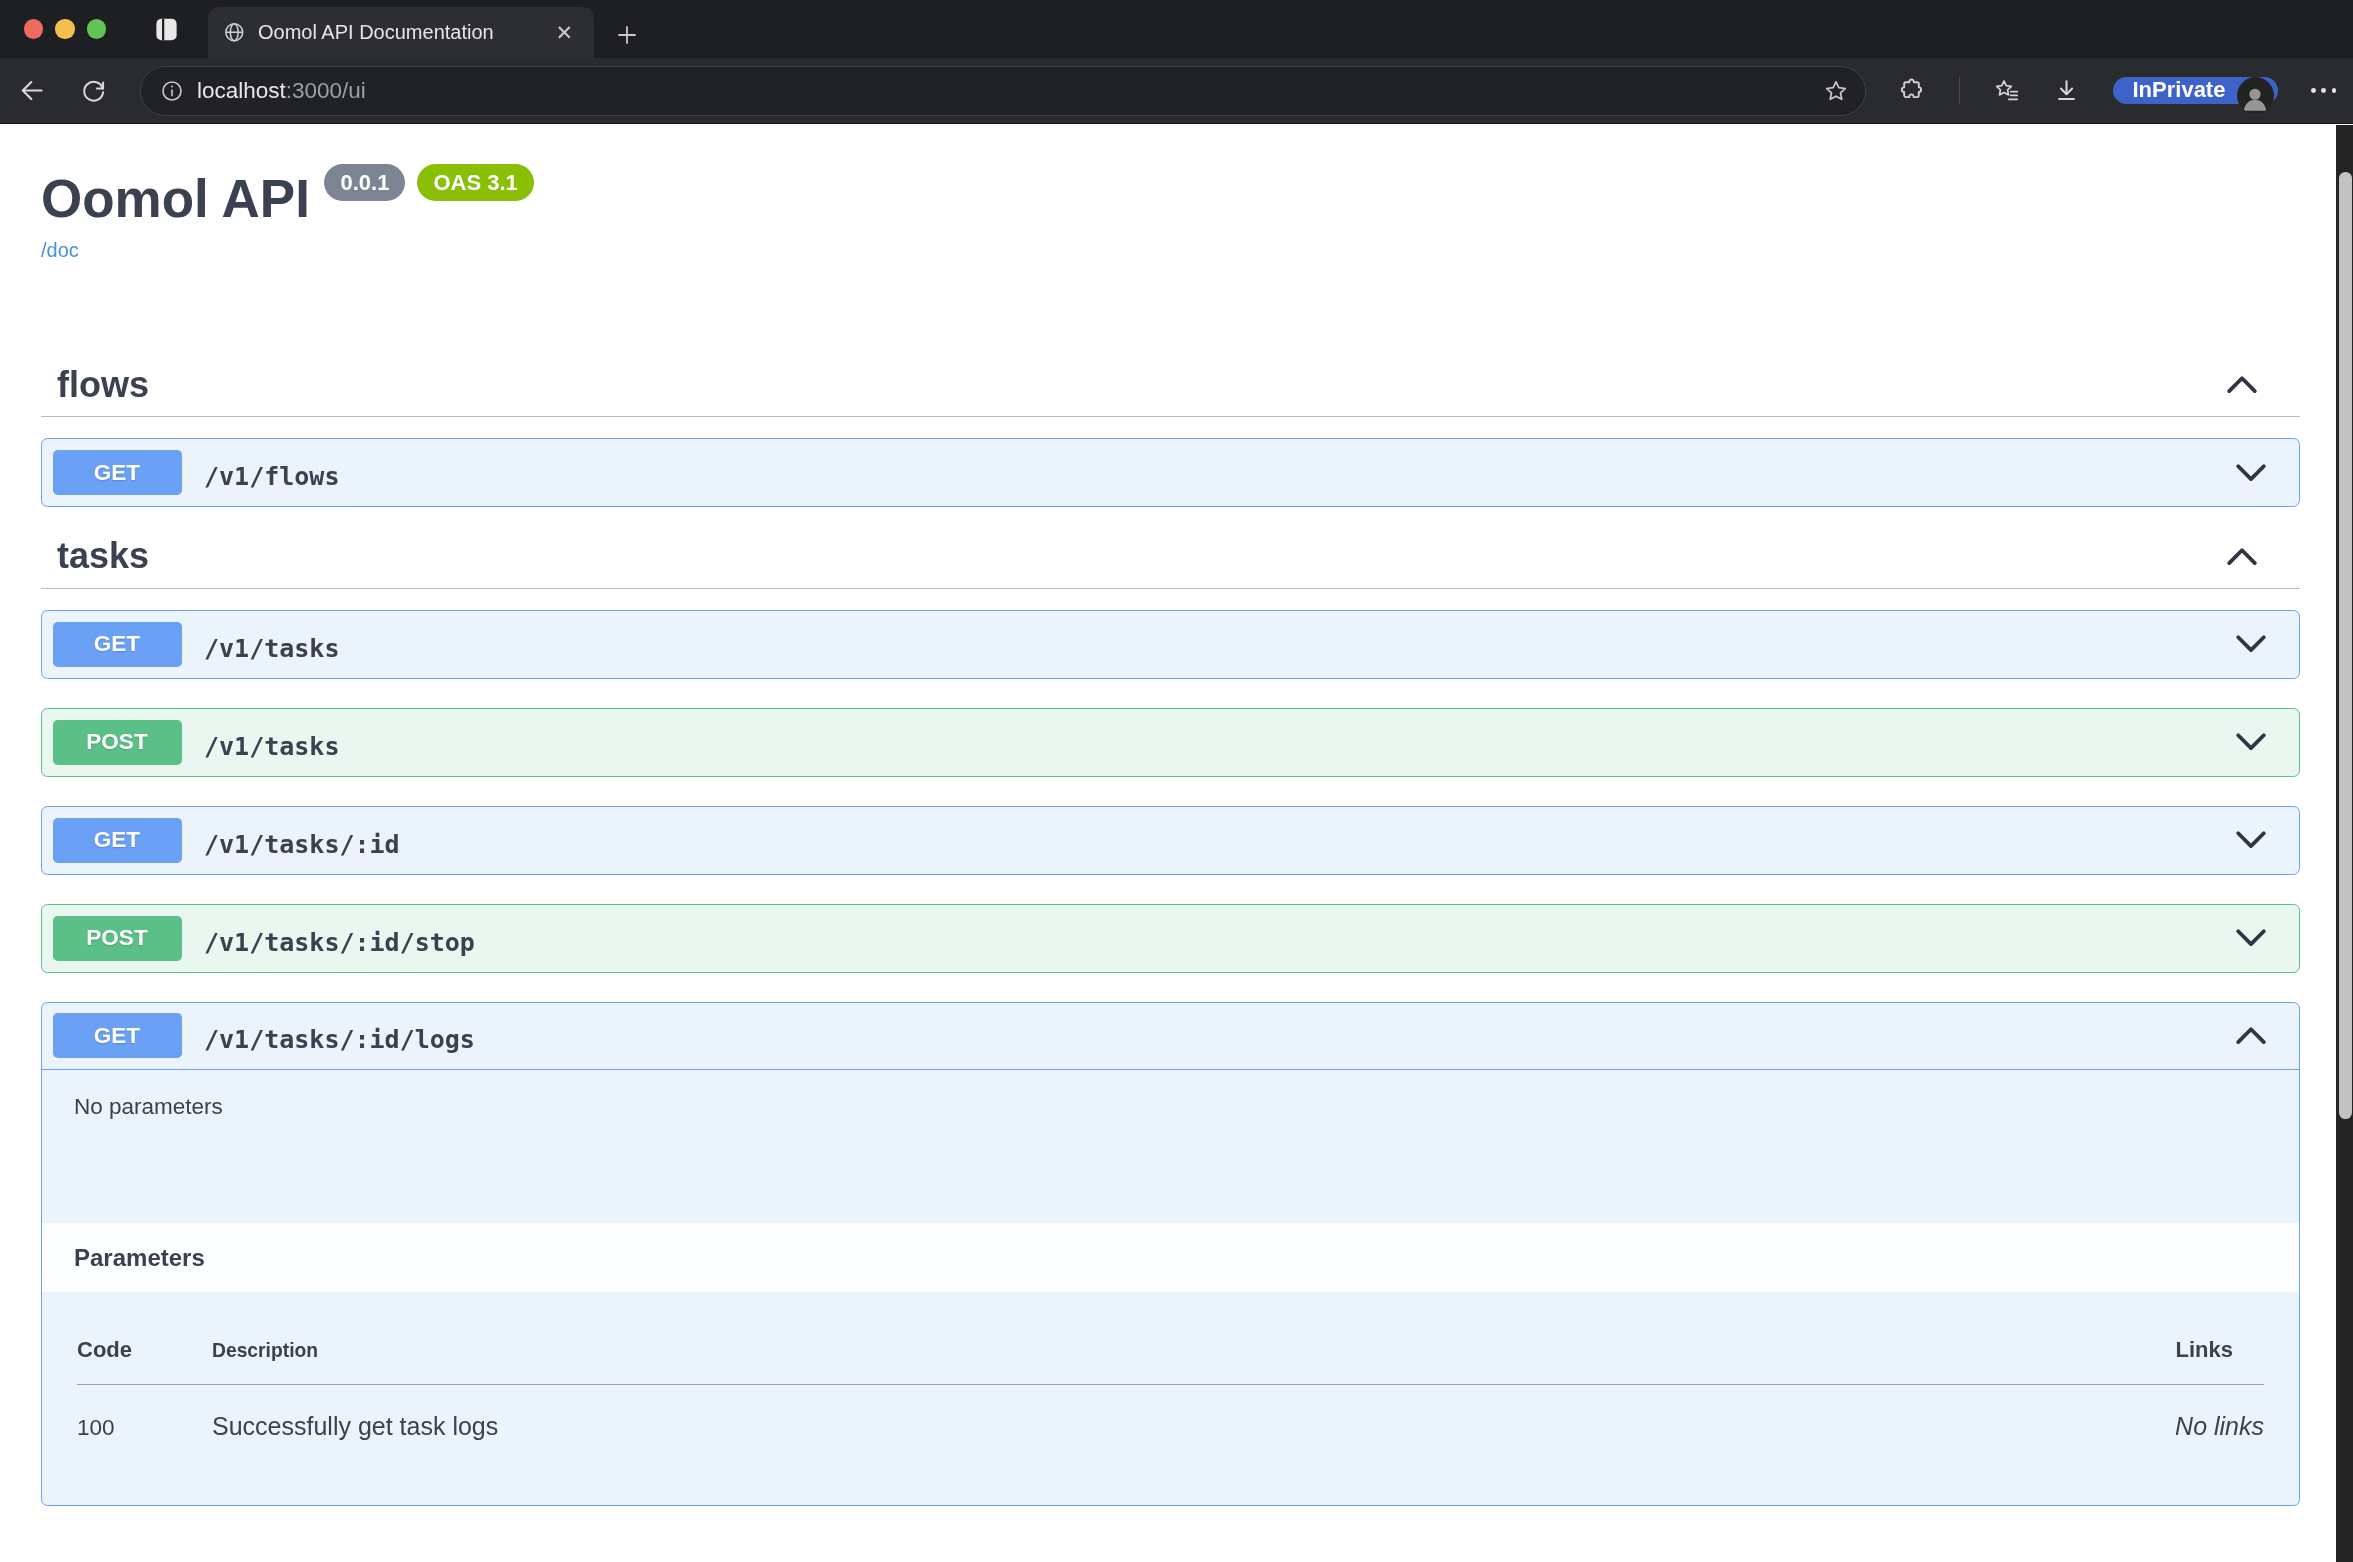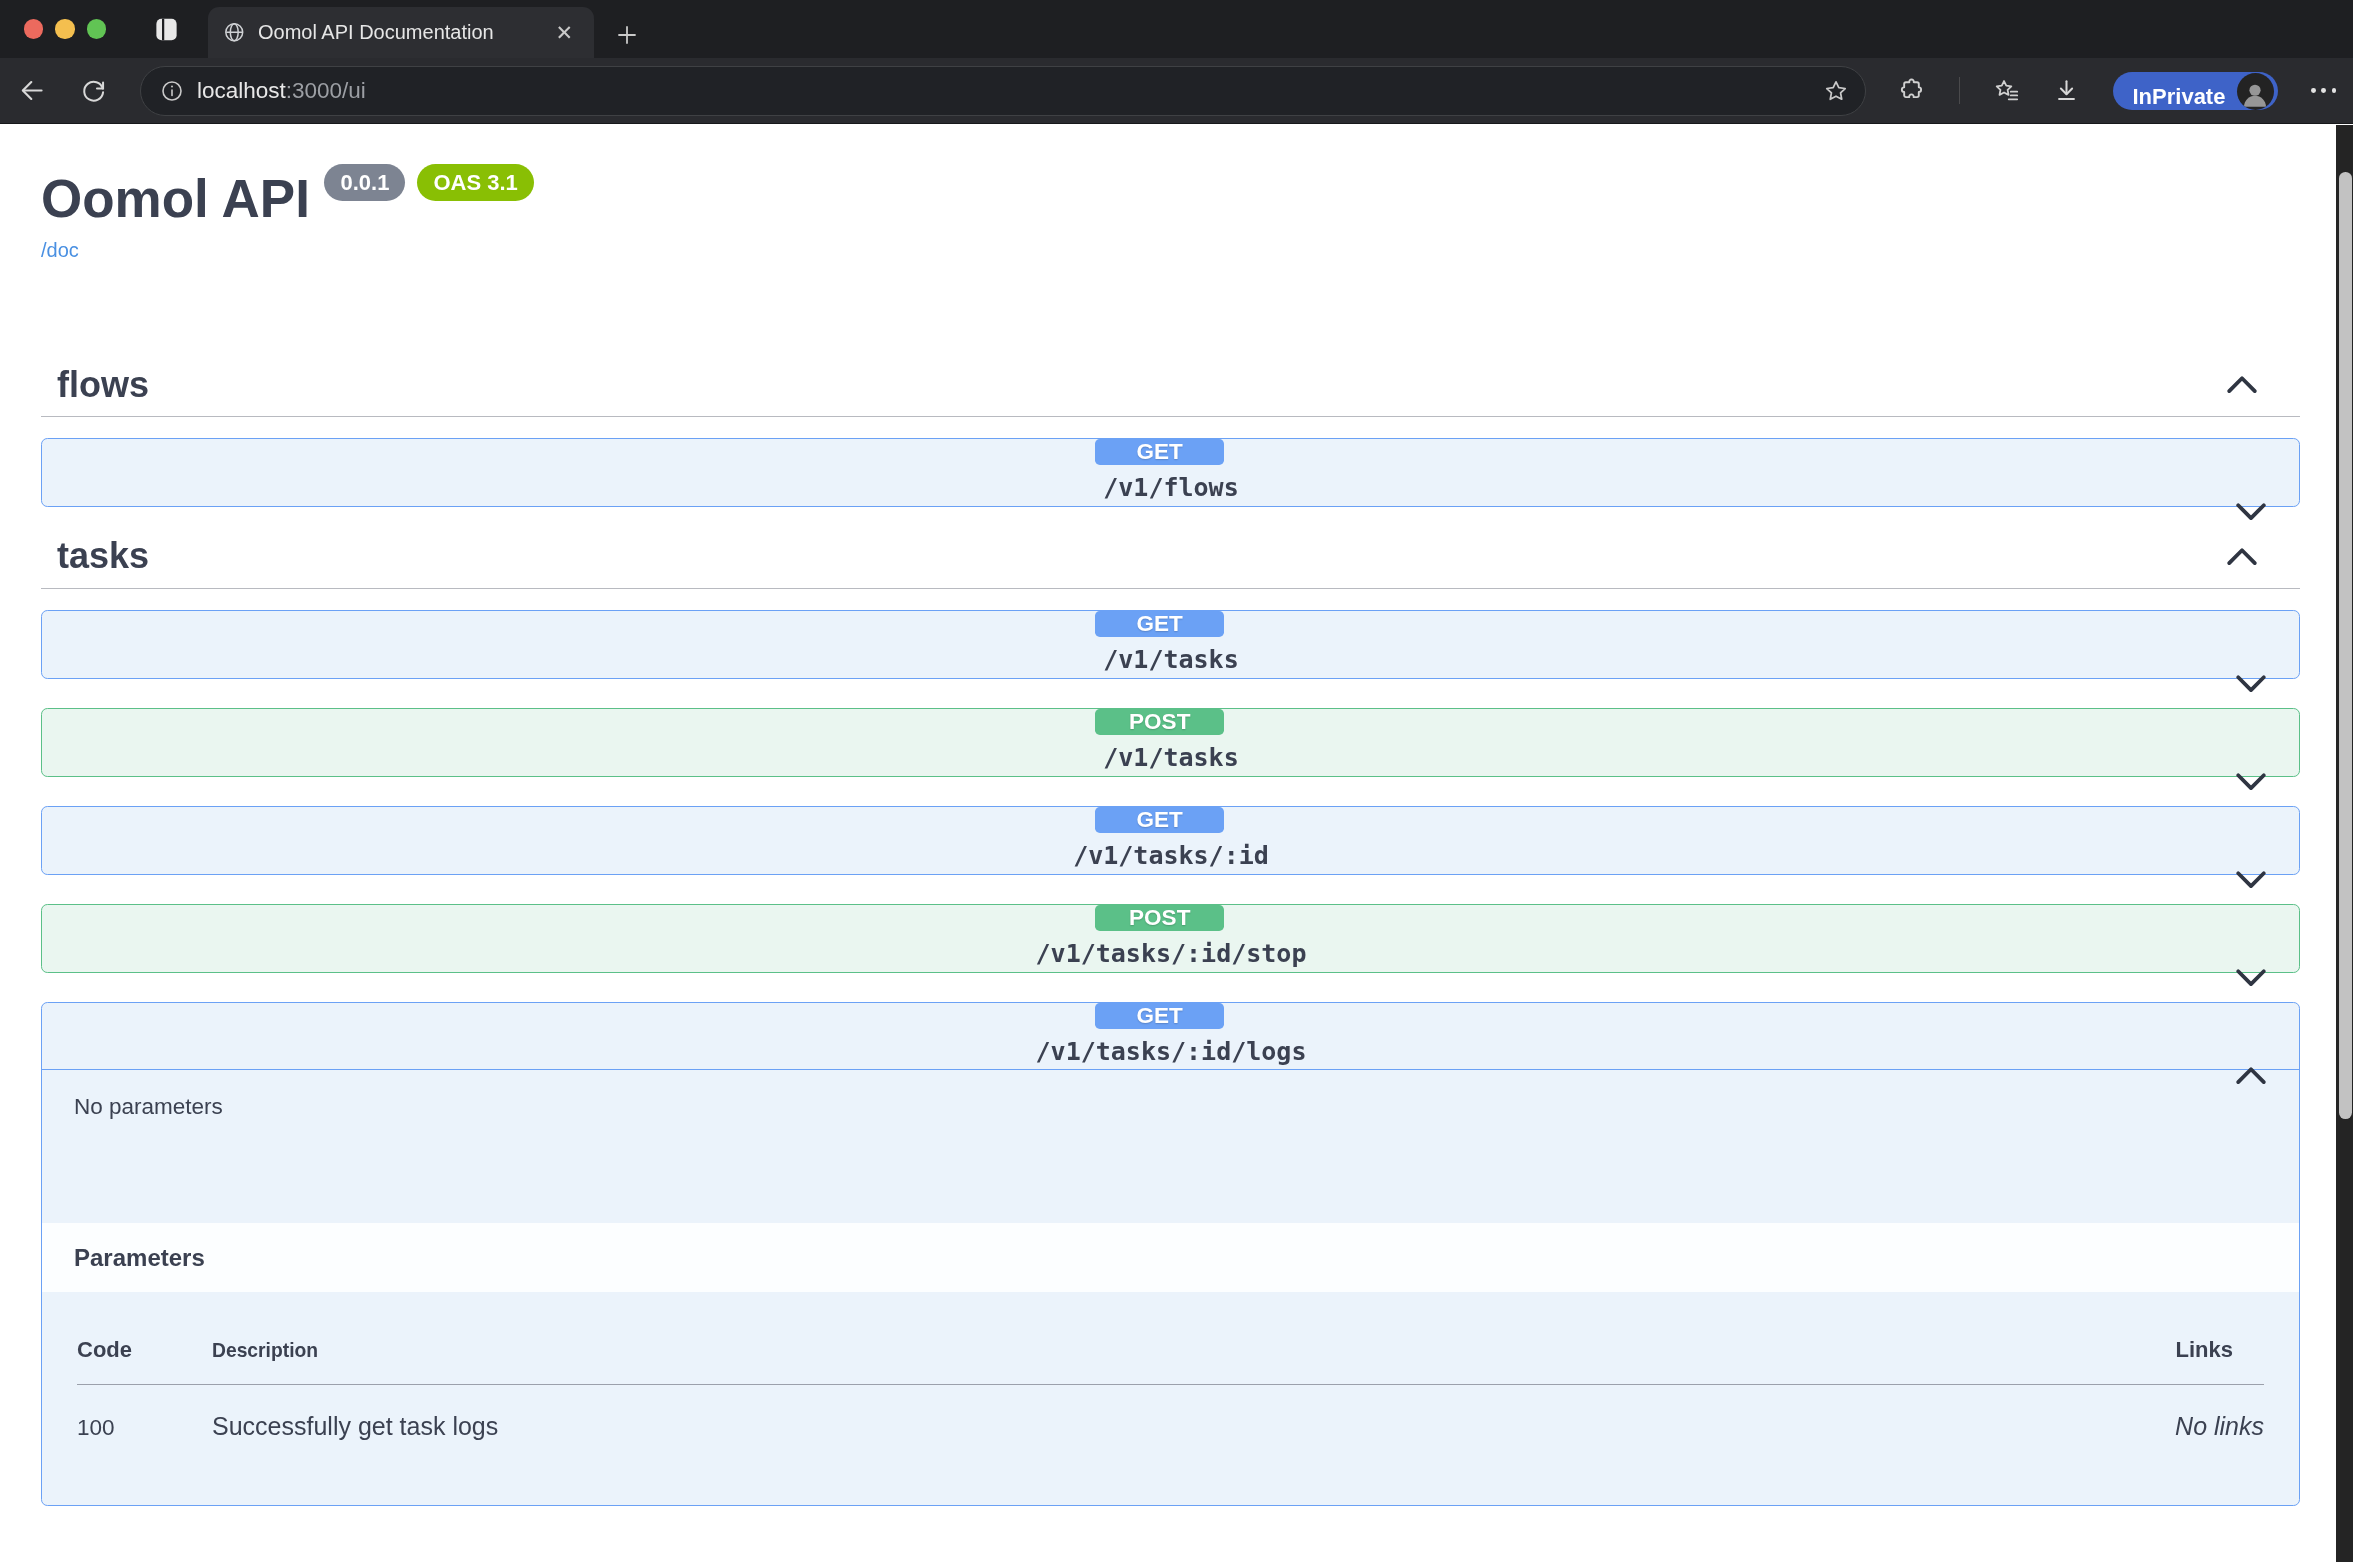--- a/index.html
+++ b/index.html
@@ -23,21 +23,21 @@
   .tab-close{color:#C9C9C9;font-size:21px;line-height:1;padding:1.6px 4.8px;}
   .new-tab{margin-left:21px;margin-bottom:11.3px;color:#C9C9C9;}
 
   .navbar{height:66px;background:#2A2B2F;display:flex;align-items:center;padding:0 17.7px;gap:33px;border-bottom:0.8px solid #17181a;}
   .nav-icon{flex:0 0 auto;display:flex;align-items:center;justify-content:center;}
   .addressbar{flex:1;height:50px;border-radius:25px;background:#202226;border:1.6px solid #3F4144;display:flex;align-items:center;padding:0 16px 0 19.3px;gap:13px;}
   .url{font-size:22.5px;white-space:nowrap;}
   .url .host{color:#E8E8E8;} .url .rest{color:#9C9FA4;}
   .addr-spacer{flex:1;}
   .vdivider{width:1.6px;height:27px;background:#4A4A4C;}
-  .inprivate{display:flex;align-items:flex-end;gap:11.3px;background:var(--inprivate-bg);border-radius:22.5px;height:38px;padding:0 4px 0 19.3px;}
+  .inprivate{display:flex;align-items:flex-start;gap:11.3px;background:var(--inprivate-bg);border-radius:22.5px;height:27px;padding:0 4px 0 19.3px;}
   .inprivate-label{color:#fff;font-size:22px;font-weight:600;}
   .avatar{width:37px;height:37px;border-radius:50%;background:#232323;display:flex;align-items:flex-end;justify-content:center;overflow:hidden;}
   .menu-dots{display:flex;gap:5.6px;}
   .menu-dots i{width:4.8px;height:4.8px;border-radius:50%;background:#E3E3E3;display:block;}
 
   
   .content{position:absolute;top:125px;left:0;width:2336px;height:1438px;background:#fff;overflow:hidden;}
   .scroll-track{position:absolute;top:125px;right:0;width:17.7px;height:1438px;background:#242424;}
   .scroll-thumb{position:absolute;left:2.4px;top:47px;width:13px;height:947px;border-radius:6.4px;background:#C2C2C2;}
 
@@ -52,21 +52,21 @@
 
   .tag-section.flows{margin-top:103px;}
   .tag-section.tasks{margin-top:24px;}
   .tag-header{display:flex;align-items:center;justify-content:space-between;padding:0 42px 11.3px 16px;border-bottom:1.6px solid #B8BAC0;}
   .tag-header h3{font-size:36px;line-height:40px;font-weight:600;color:var(--heading-text);}
   .oplist{padding-top:21px;}
 
   .opblock{border:1.6px solid;border-radius:6.4px;margin-bottom:29px;}
   .opblock.get{background:var(--get-bg);border-color:var(--get);}
   .opblock.post{background:var(--post-bg);border-color:var(--post);}
-  .op-summary{height:67px;display:flex;align-items:center;padding:0 32px 0 10.5px;cursor:pointer;flex-direction:column;}
+  .op-summary{height:67px;display:flex;align-items:center;padding:0 32px 0 10.5px;cursor:pointer;}
   .opblock.open .op-summary{border-bottom:1.6px solid var(--get);}
   .method-badge{min-width:129px;height:45px;border-radius:4.8px;display:flex;align-items:center;justify-content:center;color:#fff;font-size:22.5px;font-weight:700;text-shadow:0 0.8px 1.6px rgba(0,0,0,.18);}
   .get .method-badge{background:var(--get);}
   .post .method-badge{background:var(--post);}
   .op-path{margin-left:22.5px;font-family:"DejaVu Sans Mono",monospace;font-weight:700;font-size:25px;color:var(--heading-text);margin-top:8px;}
   .op-chevron{margin-left:auto;display:flex;align-items:center;}
 
   .section-header{position:relative;background:rgba(255,255,255,.85);padding:21px 32px;display:flex;align-items:center;justify-content:space-between;}
   .tab-item{font-size:24px;font-weight:700;color:var(--heading-text);}
   .tab-underline{position:absolute;left:21px;bottom:-1.6px;width:158px;height:7.2px;background:var(--get);}

